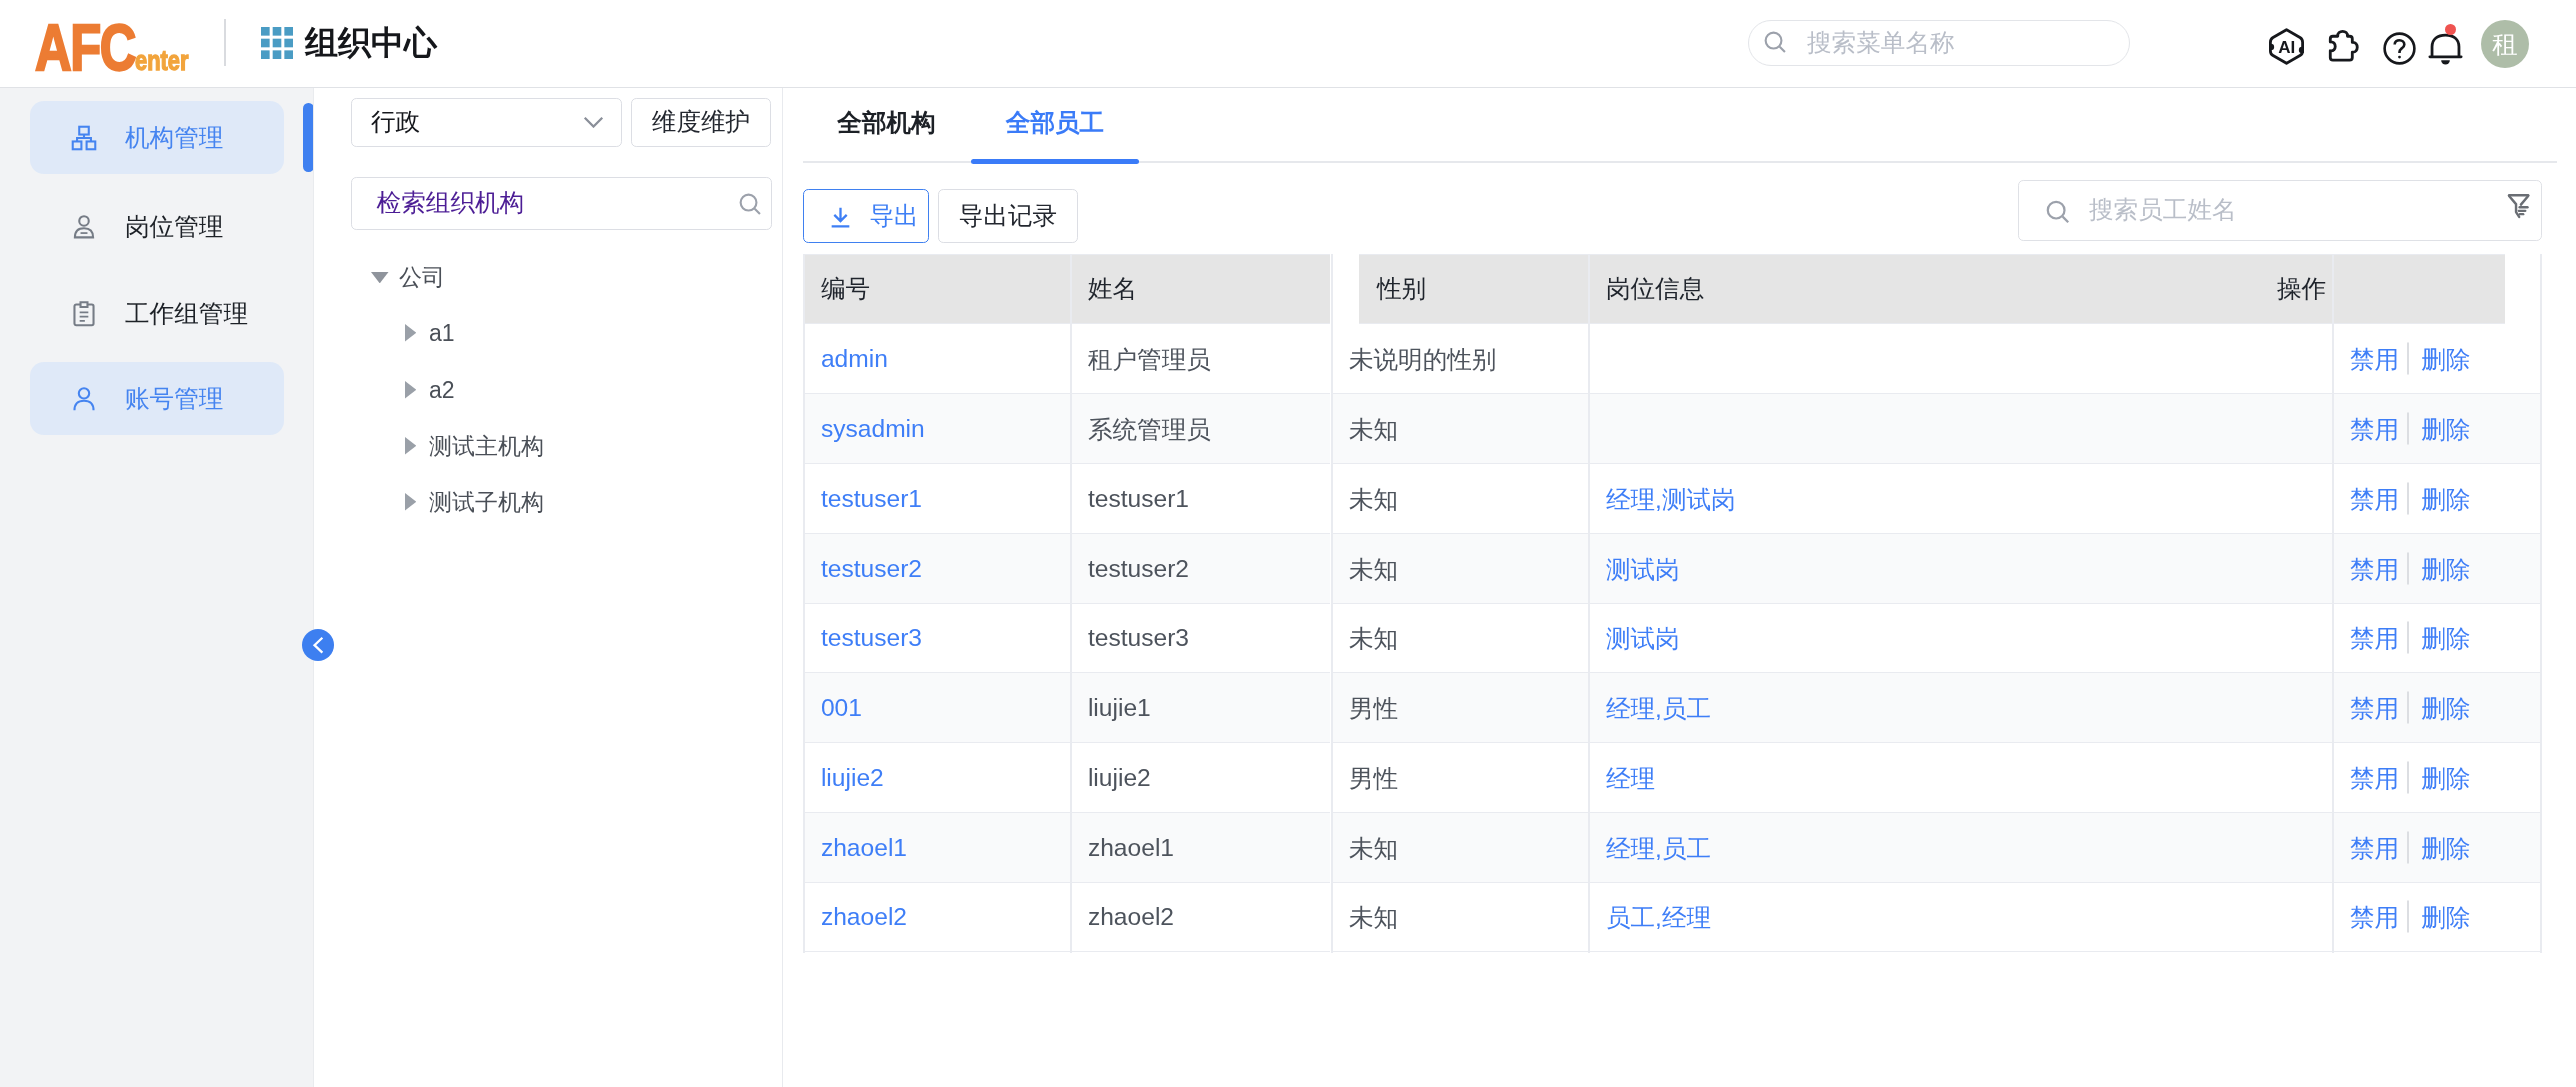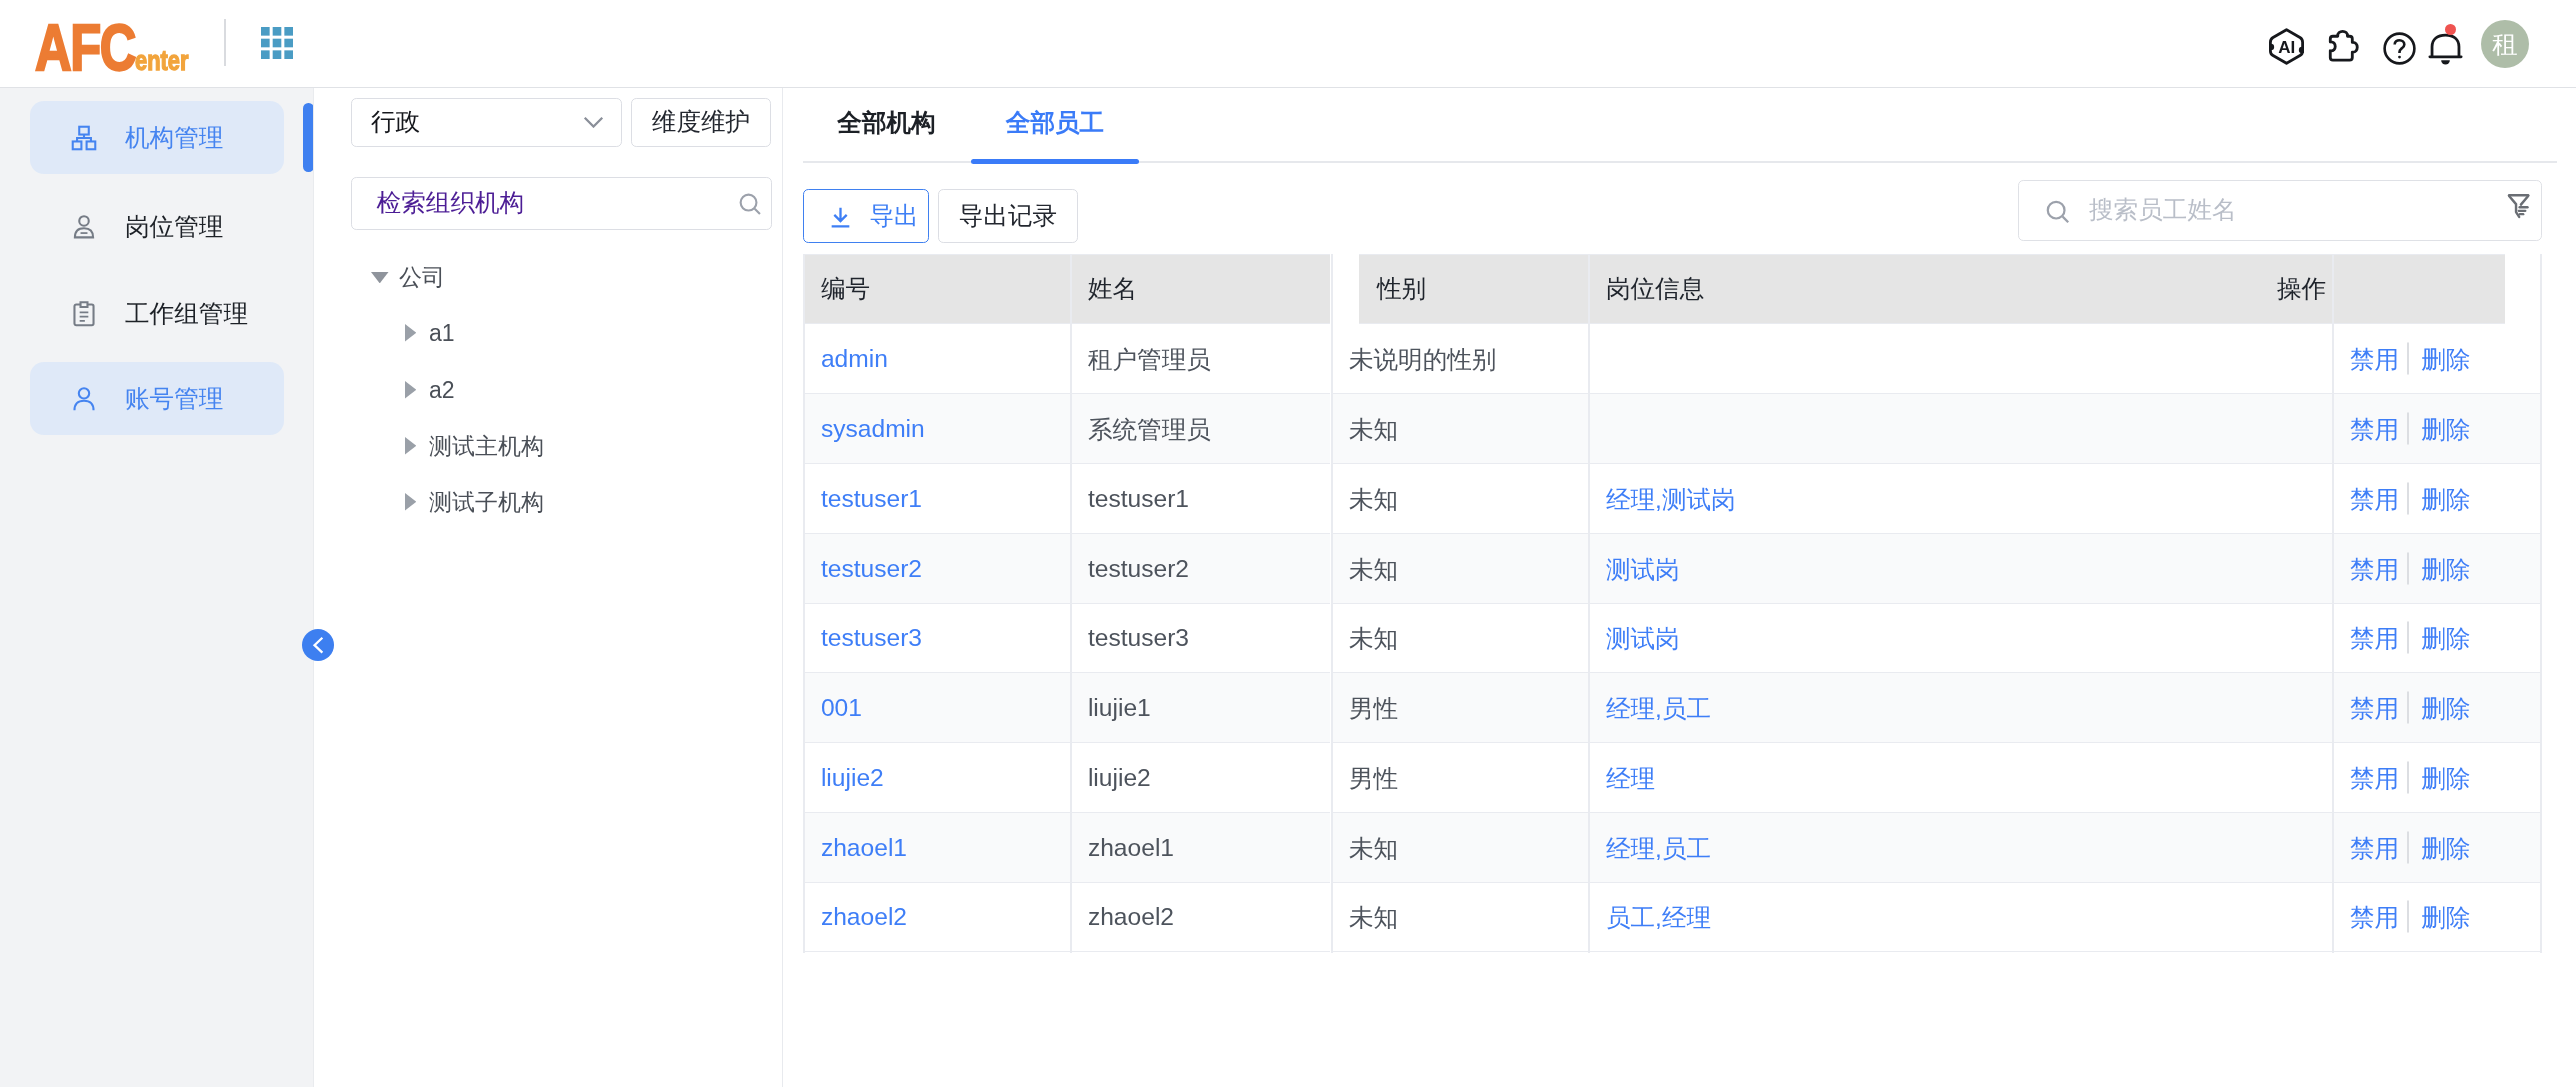--- a/index.html
+++ b/index.html
@@ -65,20 +65,28 @@
         <rect x="13.5" y="0" width="10" height="10"></rect>
         <rect x="27" y="0" width="10" height="10"></rect>
         <rect x="0" y="13.5" width="10" height="10"></rect>
         <rect x="13.5" y="13.5" width="10" height="10"></rect>
         <rect x="27" y="13.5" width="10" height="10"></rect>
         <rect x="0" y="27" width="10" height="10"></rect>
         <rect x="13.5" y="27" width="10" height="10"></rect>
         <rect x="27" y="27" width="10" height="10"></rect>
       </g>
     </svg>
+  <div id="title">组织中心</div>
+  <div id="topsearch">
+    <svg class="abs" style="left:14px;top:8.8px" width="24.6" height="24.6" viewBox="0 0 28 28" fill="none" stroke="#9ca1ab" stroke-width="2.4">
+        <circle cx="12" cy="12" r="9"></circle>
+        <path d="M19 19 L25 25"></path>
+      </svg>
+    <div class="ph">搜索菜单名称</div>
+  </div>
   <svg class="abs" style="left:2269px;top:28px" width="35" height="37" viewBox="0 0 40 42" fill="none" stroke="#16181c" stroke-width="3.2" stroke-linejoin="round">
       <path d="M20 1.8 L35.4 10.7 C37.3 11.8 38.4 13.8 38.4 16 V26 C38.4 28.2 37.3 30.2 35.4 31.3 L20 40.2 L4.6 31.3 C2.7 30.2 1.6 28.2 1.6 26 V16 C1.6 13.8 2.7 11.8 4.6 10.7 Z"></path>
       <circle cx="2.2" cy="21.5" r="3.7" fill="#16181c" stroke="none"></circle>
       <circle cx="37.8" cy="25" r="3.7" fill="#16181c" stroke="none"></circle>
       <text x="10.5" y="28" font-size="19.5" font-weight="bold" fill="#16181c" stroke="none" font-family="Liberation Sans, sans-serif">AI</text>
     </svg>
   <svg class="abs" style="left:2325px;top:27px" width="37" height="37" viewBox="0 0 42 42" fill="none" stroke="#17191d" stroke-width="3.2" stroke-linejoin="round">
       <path d="M9 10.5 Q 6 10.5 6 13.5 L 6 17 C 13.5 16 13.5 28 6 27 L 6 34.5 Q 6 37.5 9 37.5 L 28 37.5 Q 31 37.5 31 34.5 L 31 28.5 C 38.5 29.5 38.5 16.5 31 17.5 L 31 13.5 Q 31 10.5 28 10.5 L 25.5 10.5 C 26.5 3 13.5 3 14.5 10.5 Z"></path>
     </svg>
   <svg class="abs" style="left:2382px;top:31px" width="35" height="35" viewBox="0 0 40 40" fill="none" stroke="#16181c" stroke-width="3">

